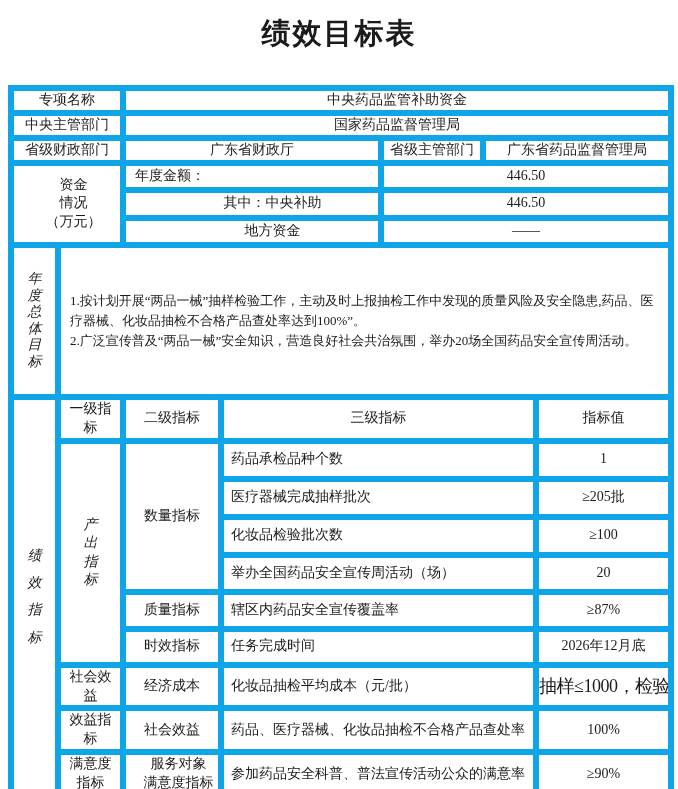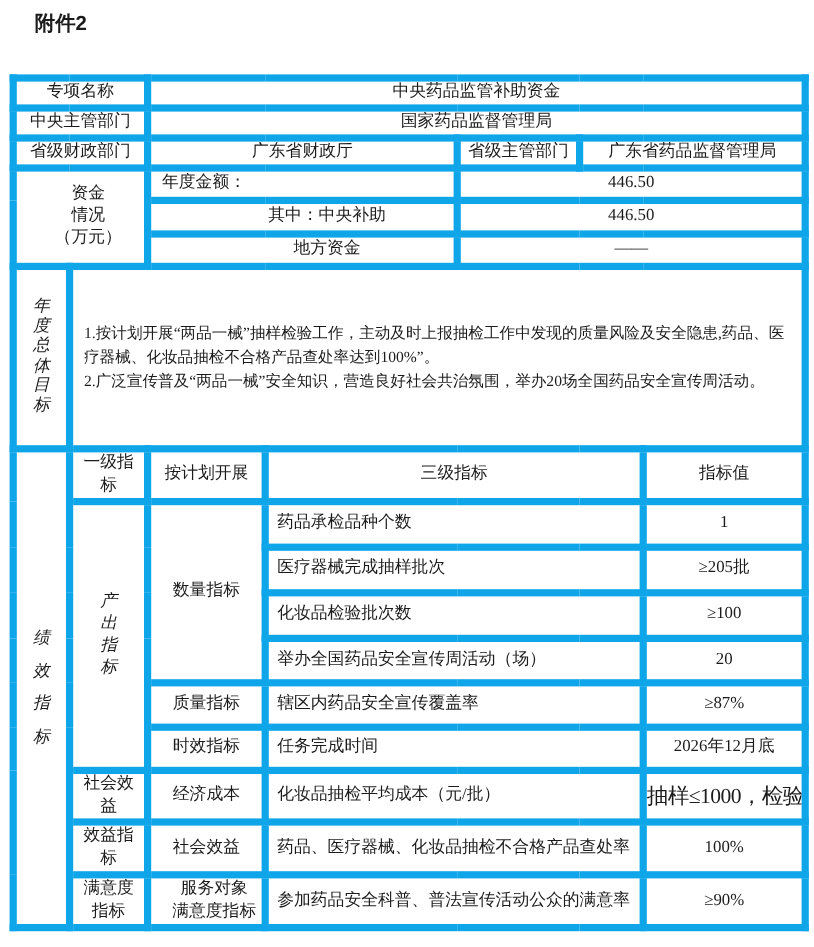--- a/index.html
+++ b/index.html
@@ -41,21 +41,21 @@
   tr.r1{height:25px}tr.r2{height:25px}tr.r3{height:23px}
   tr.r4{height:27px}tr.r5{height:28px}tr.r6{height:27px}
   tr.r7{height:152px}tr.rh{height:31px}
   tr.ra{height:38px}tr.rb{height:38px}tr.rc{height:38px}tr.rd{height:37px}
   tr.re{height:37px}tr.rf{height:36px}tr.rg{height:38px}tr.rhh{height:37px}tr.ri{height:38px}
 </style>
 </head>
 <body>
 
 <div class="page">
-  <div class="attach">附件2</div>
+  <div class="title">绩效目标表</div>
 
   <table class="form">
     <colgroup>
       <col style="width:47px">
         <col style="width:65px">
         <col style="width:98px">
       <col style="width:160px">
         <col style="width:102px">
         <col style="width:53px">
       <col style="width:135px">
@@ -101,21 +101,21 @@
       </td>
       <td colspan="6" class="goal">1.按计划开展“两品一械”抽样检验工作，主动及时上报抽检工作中发现的质量风险及安全隐患,药品、医疗器械、化妆品抽检不合格产品查处率达到100%”。
 2.广泛宣传普及“两品一械”安全知识，营造良好社会共治氛围，举办20场全国药品安全宣传周活动。</td>
     </tr>
 
     <tr class="rh">
       <td rowspan="10" class="c">
         <div class="vstack lh-wide">绩效指标</div>
       </td>
       <td class="c">一级指标</td>
-      <td class="c">按计划开展</td>
+      <td class="c">二级指标</td>
       <td colspan="3" class="c">三级指标</td>
       <td class="c">指标值</td>
     </tr>
 
     <tr class="ra">
       <td rowspan="6" class="c">
         <div class="vstack lh-med">产出指标</div>
       </td>
       <td rowspan="4" class="c">数量指标</td>
       <td colspan="3" class="t3">药品承检品种个数</td>

